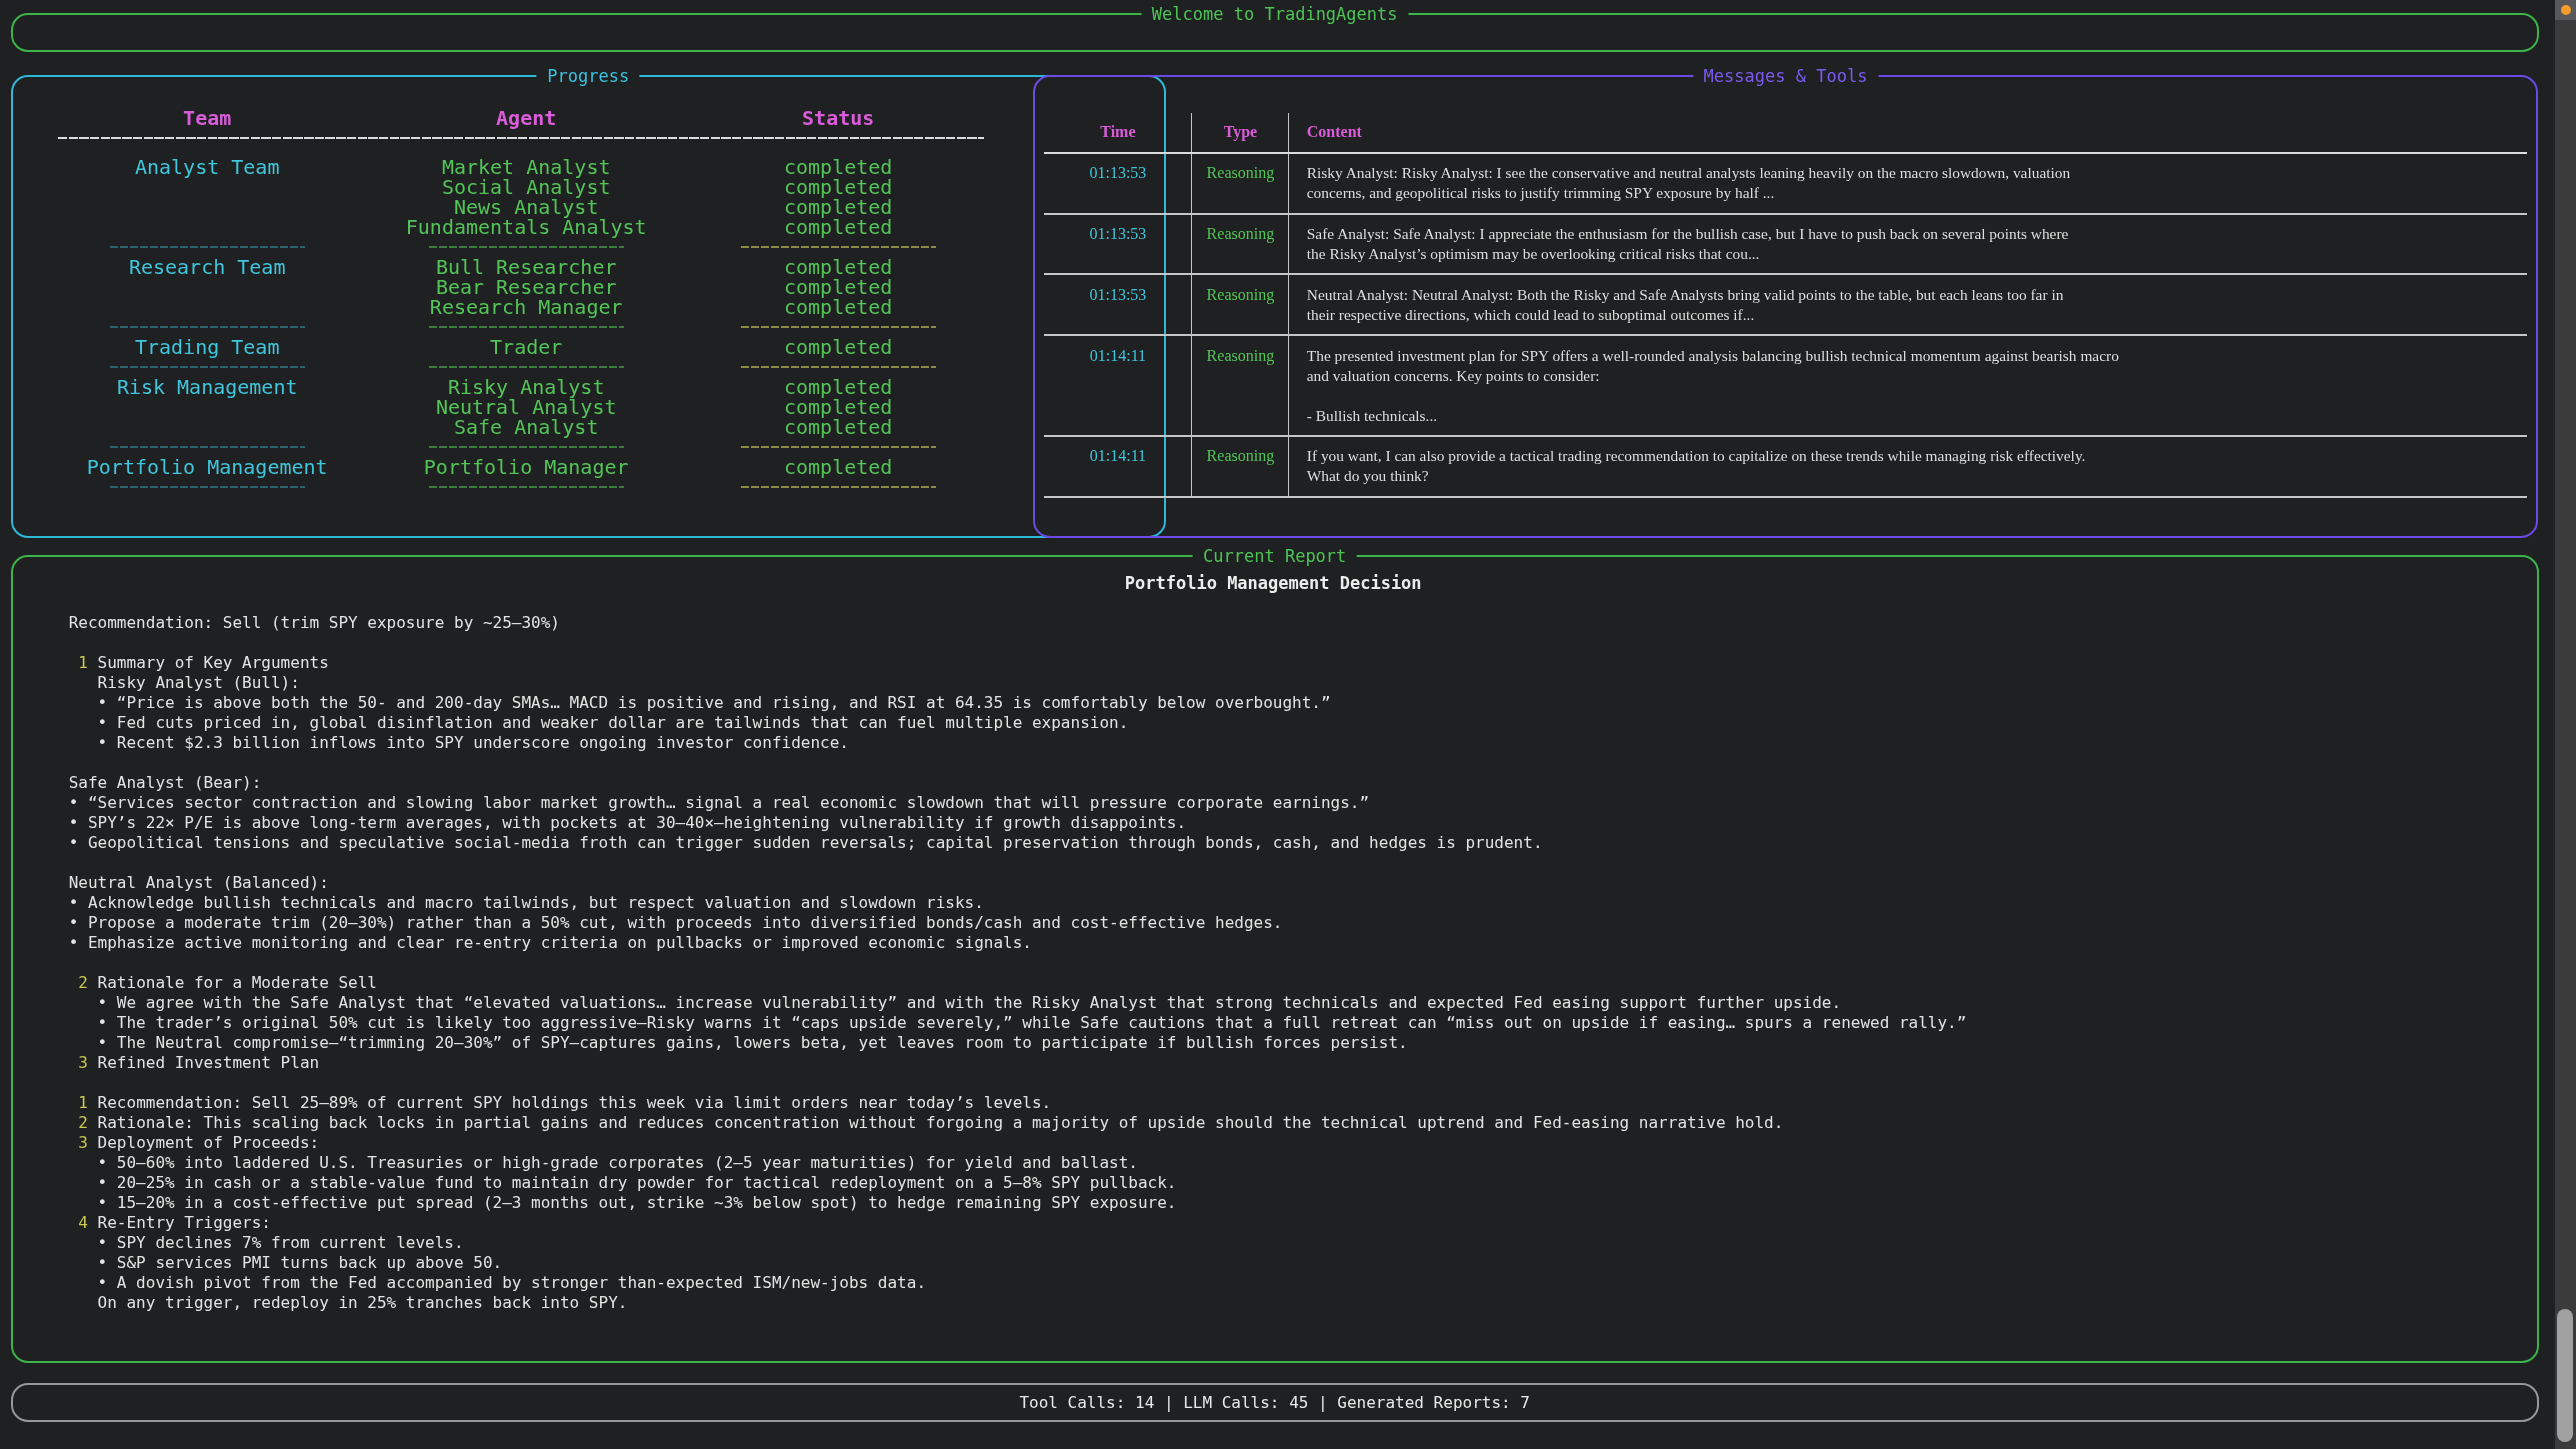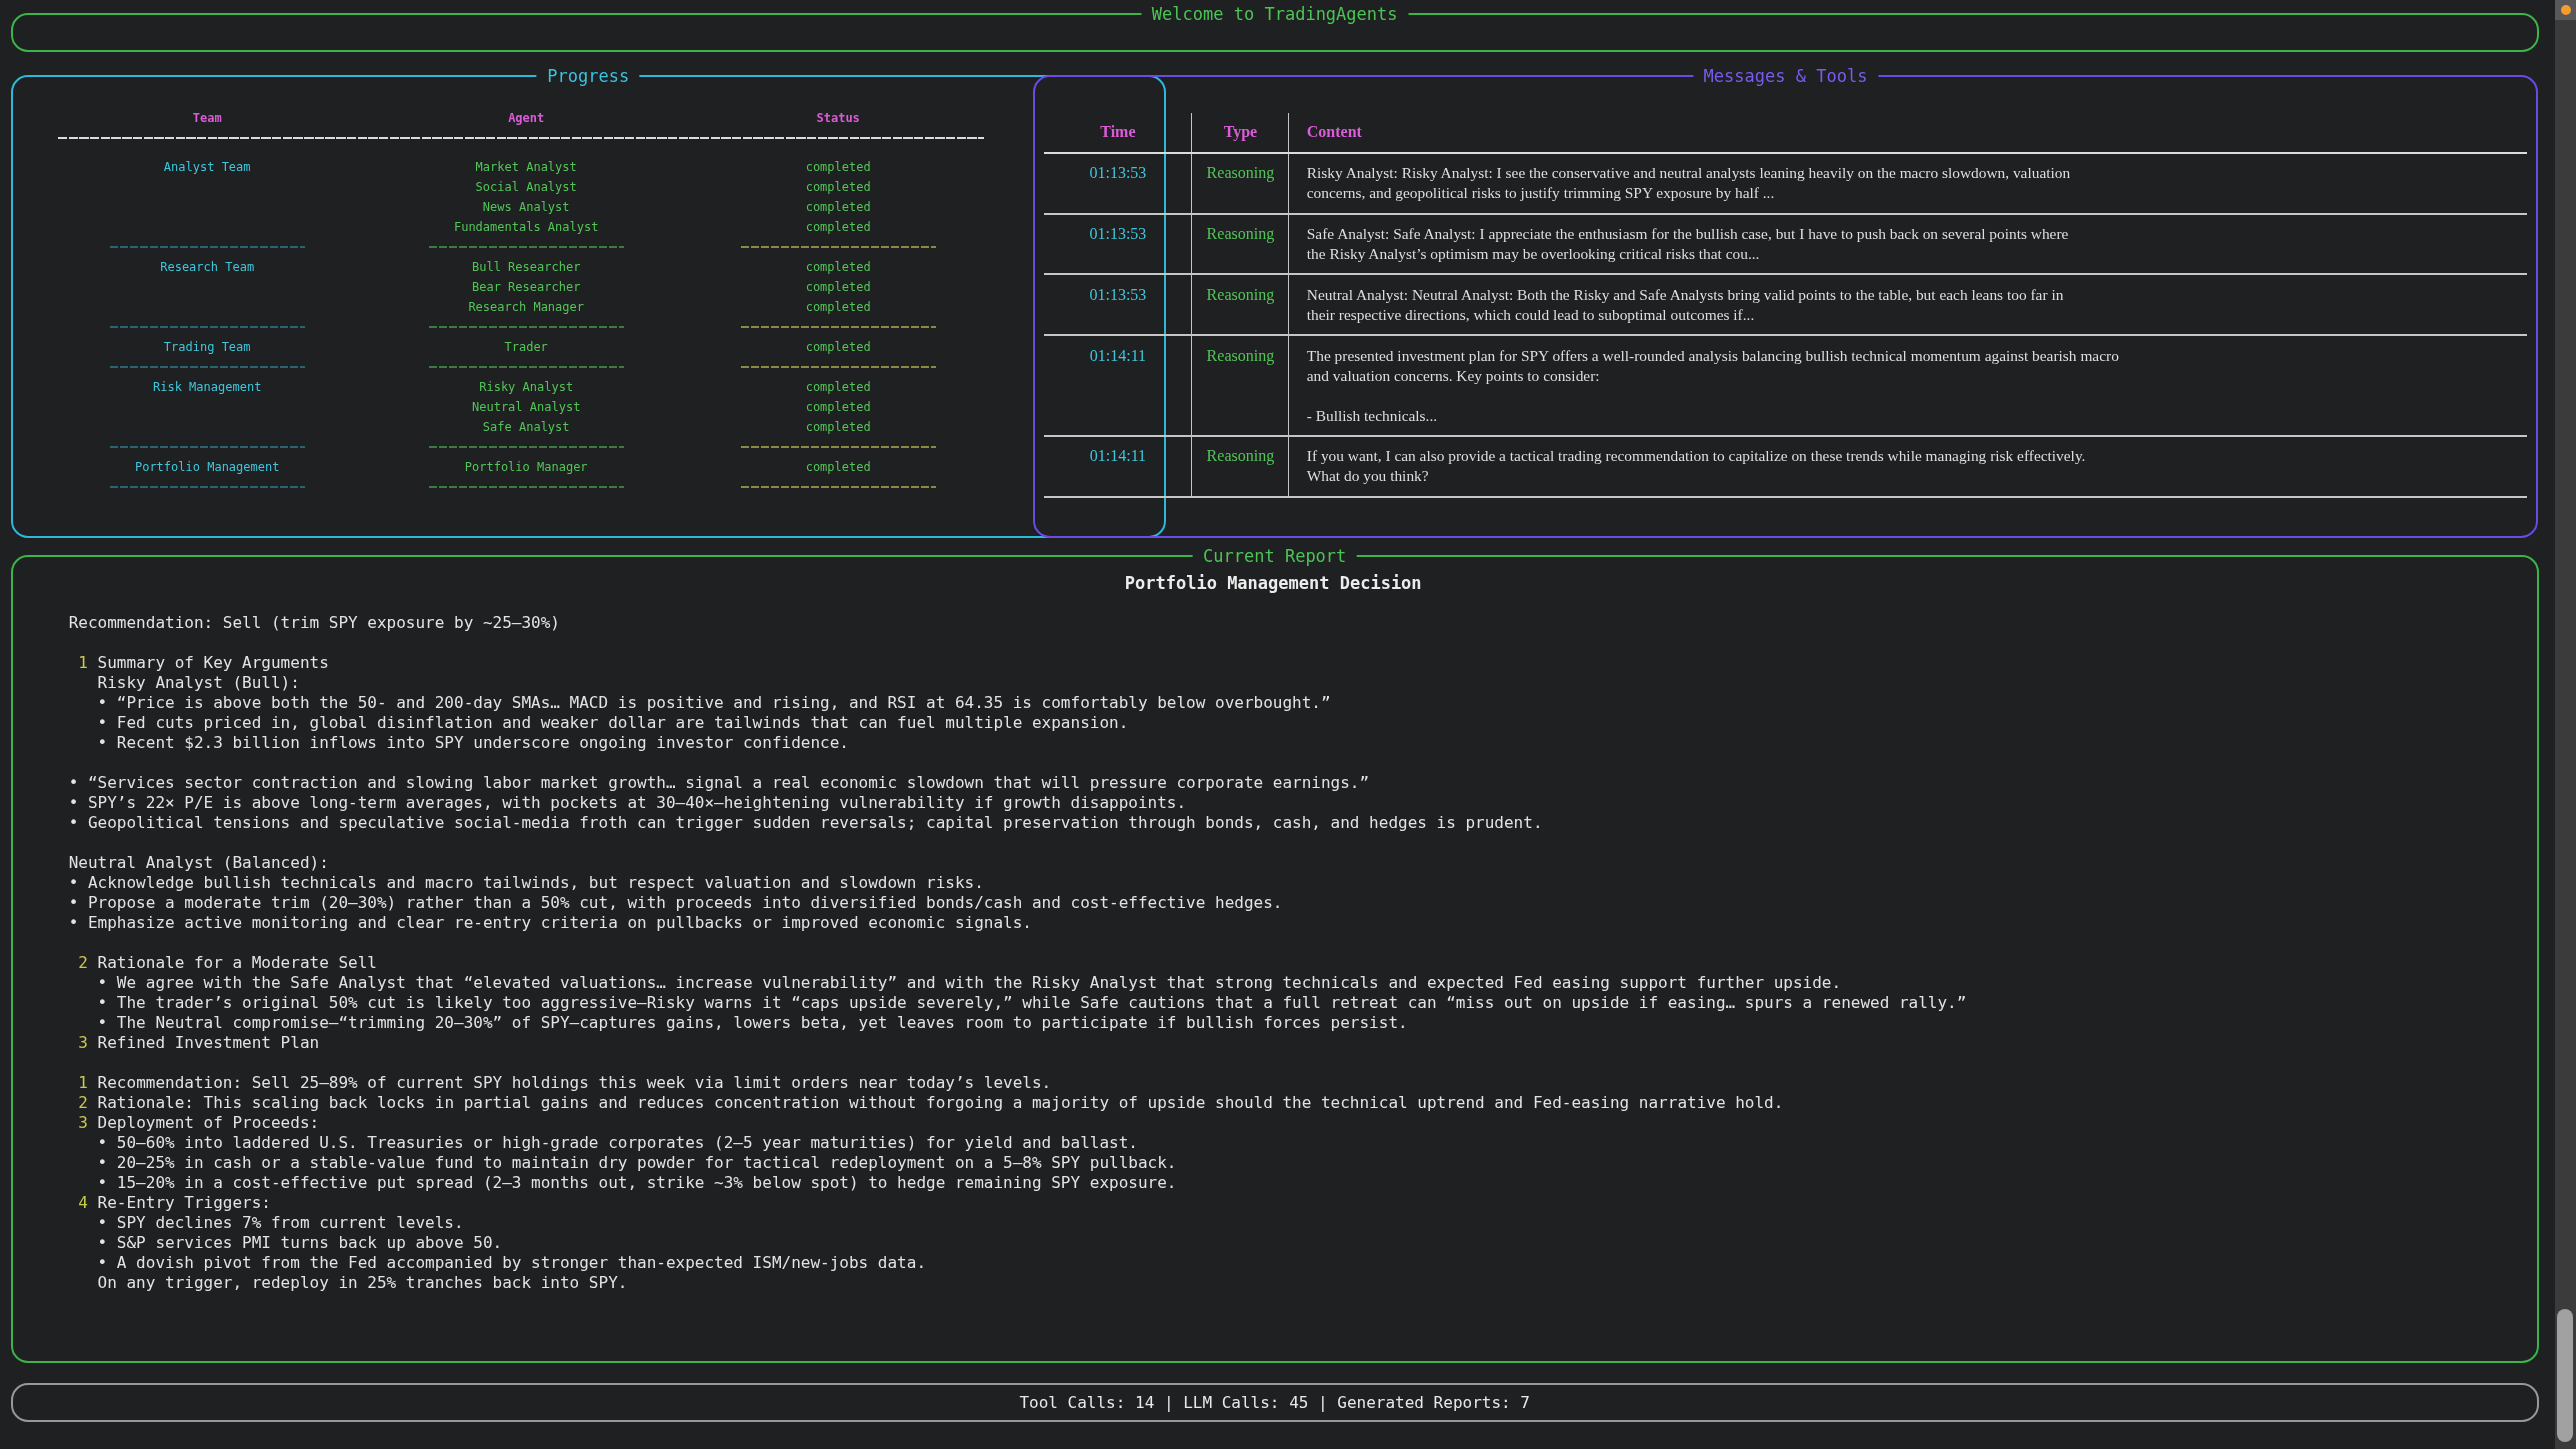--- a/index.html
+++ b/index.html
@@ -21,21 +21,21 @@
   .panel{position:absolute;border:2px solid;border-radius:17px;}
   .panel-title{position:absolute;top:-11.4px;left:50%;transform:translateX(-50%);
     background:var(--bg);padding:0 10.7px;font-size:17px;white-space:nowrap;line-height:20px;}
   
   #welcome{left:10.7px;top:13.4px;width:2528px;height:39px;border-color:var(--green);}
   #welcome .panel-title{color:#4cc455;}
   
   #progress{left:10.7px;top:75px;width:1155px;height:463px;border-color:var(--cyan);}
   #progress .panel-title{color:#3ac2de;}
   .ptable{padding:31px 0 0 40px;}
-  .prow{display:grid;grid-template-columns:309px 329px 295px;height:20px;line-height:20px;font-size:12px;}
+  .prow{display:grid;grid-template-columns:309px 329px 295px;height:20px;line-height:20px;font-size:20px;}
   .prow > div{text-align:center;white-space:nowrap;}
   .pteam{color:var(--cyan-text);}
   .pagent{color:var(--green-text);}
   .pstatus{color:var(--green-text);}
   .phead{color:var(--magenta);font-weight:bold;}
   .psep{display:grid;grid-template-columns:309px 329px 295px;height:20px;}
   .psep .ln{width:195px;height:2px;margin:9.4px auto 0;}
   .ln-team{background:repeating-linear-gradient(90deg,#2a6472 0 8px,transparent 8px 10px);}
   .ln-agent{background:repeating-linear-gradient(90deg,#3c7a40 0 8px,transparent 8px 10px);}
   .ln-status{background:repeating-linear-gradient(90deg,#8a8a42 0 8px,transparent 8px 10px);}
@@ -261,20 +261,21 @@
     <div class="rheading">Portfolio Management Decision</div>
     <div class="rline"><span class="num"></span><span class="txt"></span></div>
     <div class="rline"><span class="num"></span><span class="txt">Recommendation: Sell (trim SPY exposure by ~25–30%)</span></div>
     <div class="rline"><span class="num"></span><span class="txt"></span></div>
     <div class="rline"><span class="num"> 1 </span><span class="txt">Summary of Key Arguments</span></div>
     <div class="rline"><span class="num"></span><span class="txt">   Risky Analyst (Bull):</span></div>
     <div class="rline"><span class="num"></span><span class="txt">   • “Price is above both the 50- and 200-day SMAs… MACD is positive and rising, and RSI at 64.35 is comfortably below overbought.”</span></div>
     <div class="rline"><span class="num"></span><span class="txt">   • Fed cuts priced in, global disinflation and weaker dollar are tailwinds that can fuel multiple expansion.</span></div>
     <div class="rline"><span class="num"></span><span class="txt">   • Recent $2.3 billion inflows into SPY underscore ongoing investor confidence.</span></div>
     <div class="rline"><span class="num"></span><span class="txt"></span></div>
+    <div class="rline"><span class="num"></span><span class="txt">Safe Analyst (Bear):</span></div>
     <div class="rline"><span class="num"></span><span class="txt">• “Services sector contraction and slowing labor market growth… signal a real economic slowdown that will pressure corporate earnings.”</span></div>
     <div class="rline"><span class="num"></span><span class="txt">• SPY’s 22× P/E is above long-term averages, with pockets at 30–40×—heightening vulnerability if growth disappoints.</span></div>
     <div class="rline"><span class="num"></span><span class="txt">• Geopolitical tensions and speculative social-media froth can trigger sudden reversals; capital preservation through bonds, cash, and hedges is prudent.</span></div>
     <div class="rline"><span class="num"></span><span class="txt"></span></div>
     <div class="rline"><span class="num"></span><span class="txt">Neutral Analyst (Balanced):</span></div>
     <div class="rline"><span class="num"></span><span class="txt">• Acknowledge bullish technicals and macro tailwinds, but respect valuation and slowdown risks.</span></div>
     <div class="rline"><span class="num"></span><span class="txt">• Propose a moderate trim (20–30%) rather than a 50% cut, with proceeds into diversified bonds/cash and cost-effective hedges.</span></div>
     <div class="rline"><span class="num"></span><span class="txt">• Emphasize active monitoring and clear re-entry criteria on pullbacks or improved economic signals.</span></div>
     <div class="rline"><span class="num"></span><span class="txt"></span></div>
     <div class="rline"><span class="num"> 2 </span><span class="txt">Rationale for a Moderate Sell</span></div>

